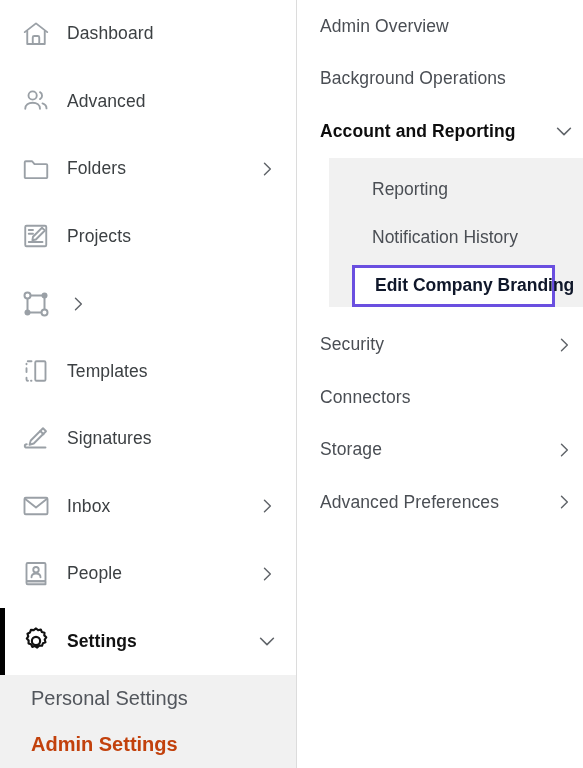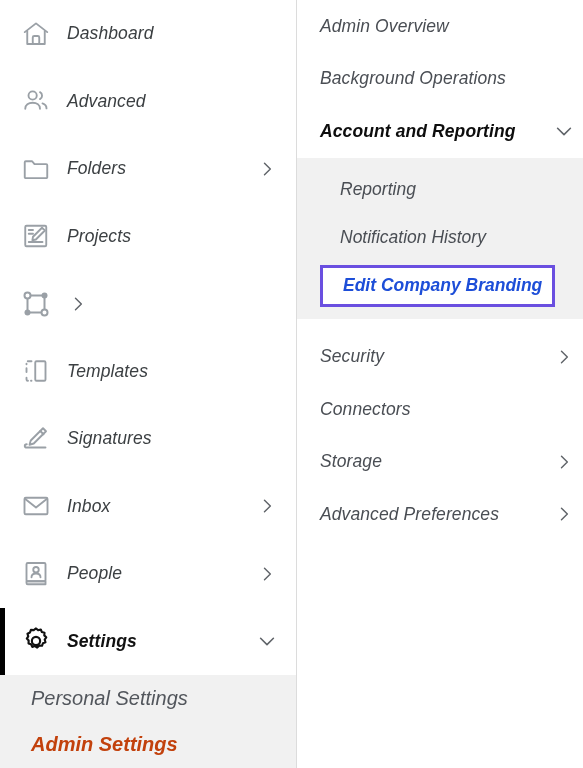--- a/index.html
+++ b/index.html
@@ -9,21 +9,20 @@
     overflow: hidden;
     background: #ffffff;
     font-family: "Liberation Sans", sans-serif;
   }
   .app {
     position: relative;
     width: 583px;
     height: 768px;
     display: flex;
     background: #ffffff;
-    font-style: italic;
   }
 
   
   .sidebar {
     position: relative;
     width: 297px;
     height: 768px;
     background: #ffffff;
     border-right: 1px solid #dcdcdc;
     flex: 0 0 297px;
@@ -117,37 +116,37 @@
     letter-spacing: 0.1px;
     white-space: nowrap;
   }
   .r-item.bold .r-label {
     color: #0d0d0d;
     font-weight: bold;
   }
   .r-sub-block {
     background: #f1f1f1;
     padding-top: 8px;
-    padding-bottom: 12px;
+    margin-left: 32px;
   }
   .r-sub-item {
     display: flex;
     align-items: center;
     height: 48px;
     margin: 0 28px 0 23px;
     padding-left: 20px;
     font-size: 17.5px;
     color: #4a4e54;
     cursor: pointer;
     white-space: nowrap;
   }
   .r-sub-item.focused {
     background: #ffffff;
     border: 3px solid #6a4fe0;
-    color: #1d4ed8;
+    color: #0f172a;
     font-weight: bold;
     height: 42px;
     margin-top: 3px;
   }
   .spacer-10 { height: 12px; }
 
   svg { display: block; }
 </style>
 </head>
 <body>

